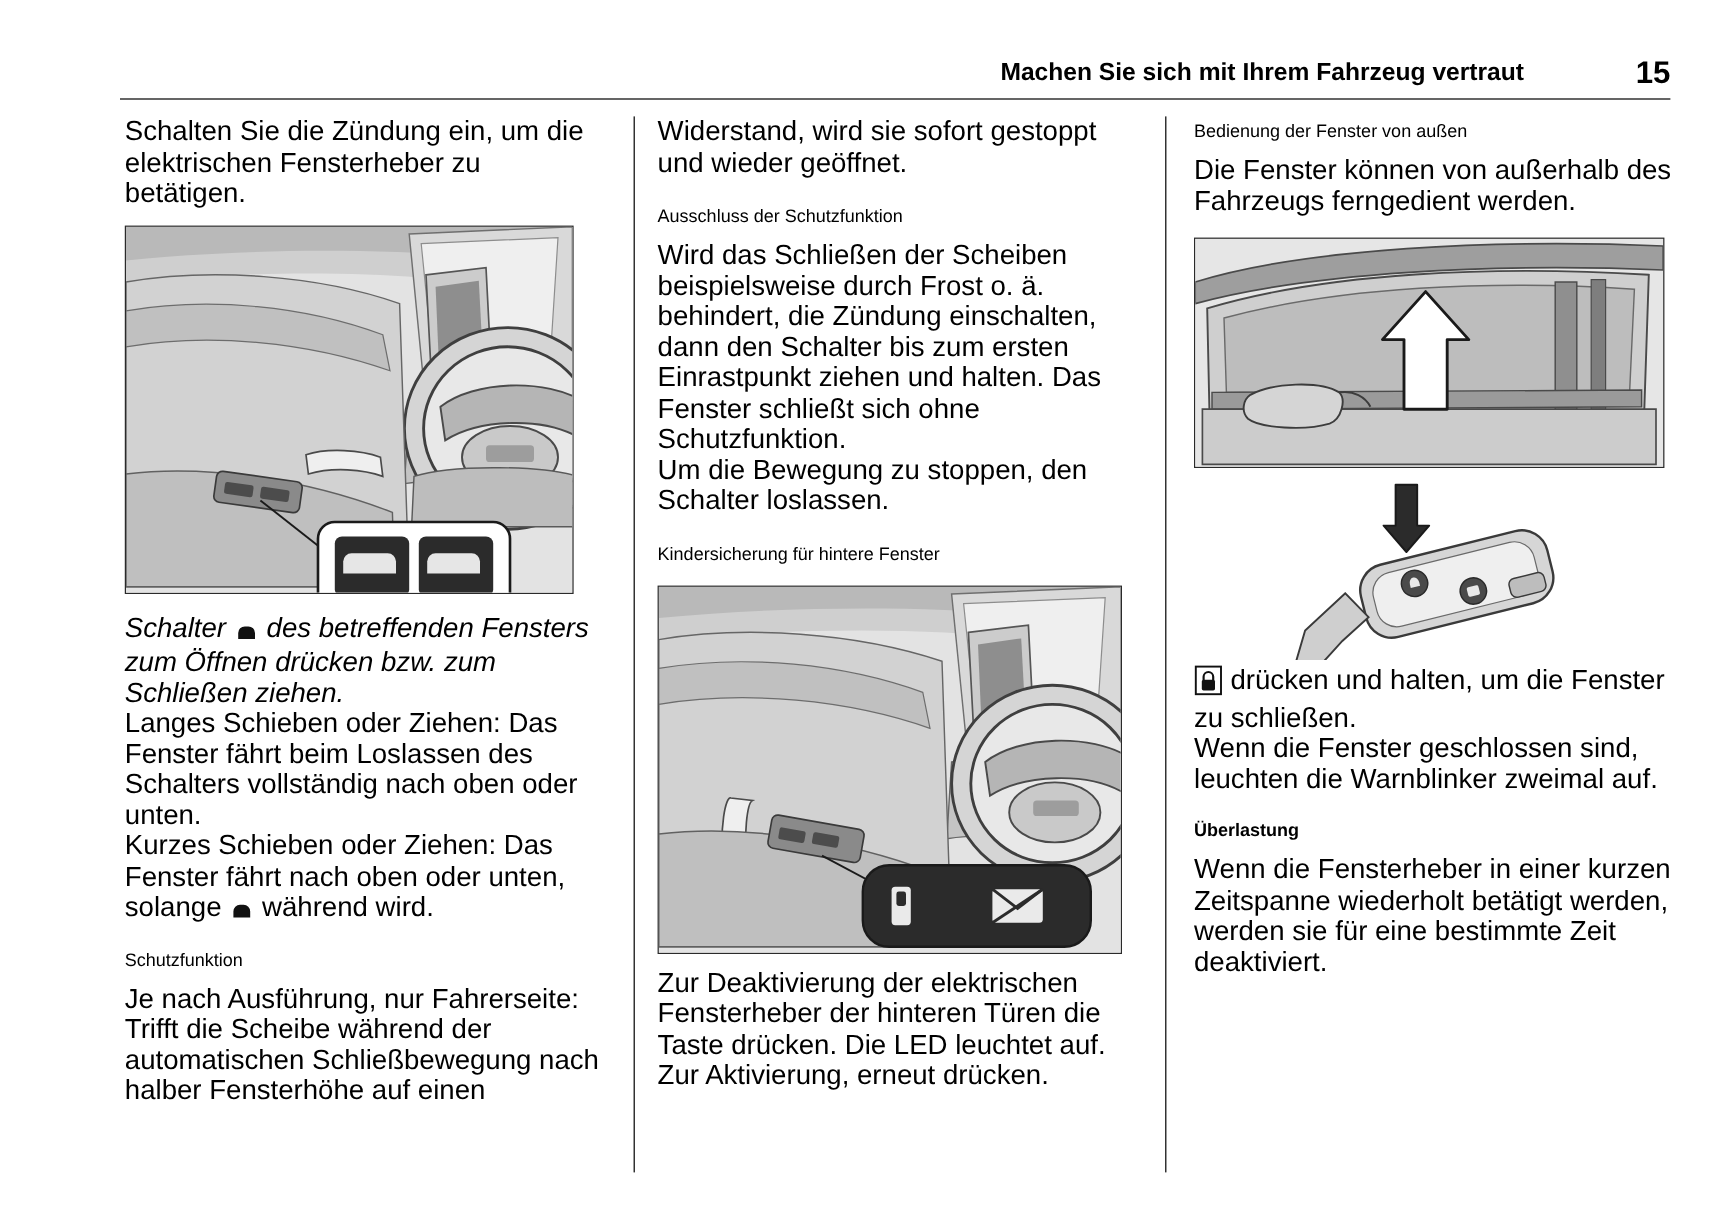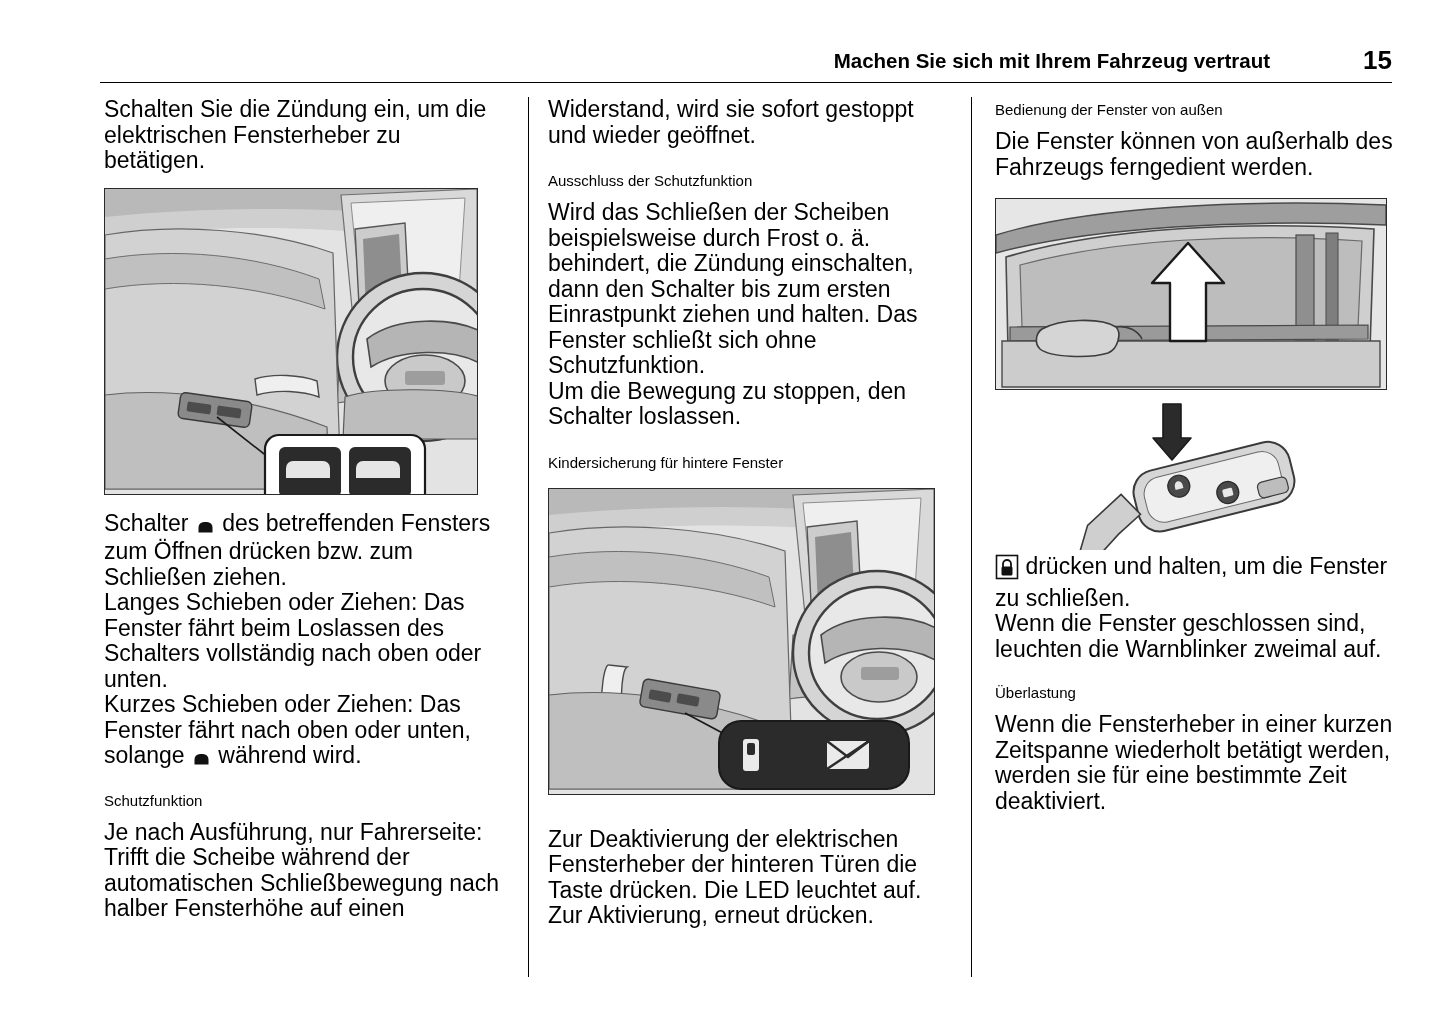--- a/index.html
+++ b/index.html
@@ -159,21 +159,21 @@
         <path d="M112 228 L168 272" stroke="#1a1a1a" stroke-width="1.6" fill="none"></path>
 
         <rect x="160" y="246" width="160" height="76" rx="14" fill="#ffffff" stroke="#1a1a1a" stroke-width="2.2"></rect>
         <rect x="174" y="258" width="62" height="50" rx="6" fill="#2b2b2b"></rect>
         <rect x="244" y="258" width="62" height="50" rx="6" fill="#2b2b2b"></rect>
         <path d="M188 272 h30 a7 7 0 0 1 7 7 v10 h-44 v-10 a7 7 0 0 1 7 -7 z" fill="#e6e6e6"></path>
         <path d="M258 272 h30 a7 7 0 0 1 7 7 v10 h-44 v-10 a7 7 0 0 1 7 -7 z" fill="#e6e6e6"></path>
       </svg>
     </div>
 
-    <p class="block" style="margin-top:16px;">
+    <p class="block" style="margin-top:16px;font-style:italic;">
       <span>Schalter</span>
       <span class="inline-icon">
         <svg width="21" height="15" viewBox="0 0 21 15">
             <path d="M3.5 13.5 h14 v-5 a5.5 5.5 0 0 0 -5.5 -5.5 h-3 a5.5 5.5 0 0 0 -5.5 5.5 z" fill="#111"></path>
           </svg>
       </span>
       <span>des betreffenden Fensters zum Öffnen drücken bzw. zum Schließen ziehen.</span>
     </p>
 
     <p class="block">Langes Schieben oder Ziehen: Das Fenster fährt beim Loslassen des Schalters vollständig nach oben oder unten.</p>
@@ -234,21 +234,21 @@
         <rect x="194" y="250" width="16" height="32" rx="3" fill="#eaeaea"></rect>
         <rect x="198" y="254" width="8" height="12" rx="2" fill="#2b2b2b"></rect>
         <g transform="translate(278,252)">
           <rect x="0" y="0" width="42" height="28" rx="3" fill="#eaeaea"></rect>
           <path d="M0 0 L21 16 L42 0" fill="none" stroke="#2b2b2b" stroke-width="2.4"></path>
           <path d="M0 28 L42 0" stroke="#2b2b2b" stroke-width="2.4"></path>
         </g>
       </svg>
     </div>
 
-    <p class="block" style="margin-top:32px;">Zur Deaktivierung der elektrischen Fensterheber der hinteren Türen die Taste drücken. Die LED leuchtet auf. Zur Aktivierung, erneut drücken.</p>
+    <p class="block" style="margin-top:12px;">Zur Deaktivierung der elektrischen Fensterheber der hinteren Türen die Taste drücken. Die LED leuchtet auf. Zur Aktivierung, erneut drücken.</p>
   </div>
 
   <div class="col col-3">
 
     <h2 style="margin-top:0;">Bedienung der Fenster von außen</h2>
     <p class="block">Die Fenster können von außerhalb des Fahrzeugs ferngedient werden.</p>
 
     <div class="fig" style="width:390px;height:190px;margin-top:18px;">
       <svg width="390" height="190" viewBox="0 0 390 190">
         <rect x="0" y="0" width="390" height="190" fill="#e6e6e6"></rect>
@@ -298,17 +298,17 @@
           <rect x="1.5" y="1.5" width="21" height="23" fill="none" stroke="#111" stroke-width="1.6"></rect>
           <path d="M8 13 v-3 a4 4 0 0 1 8 0 v3" fill="none" stroke="#111" stroke-width="1.8"></path>
           <rect x="6.5" y="12.5" width="11" height="9" rx="1.5" fill="#111"></rect>
         </svg>
       </span>
       <span>drücken und halten, um die Fenster zu schließen.</span>
     </p>
 
     <p class="block">Wenn die Fenster geschlossen sind, leuchten die Warnblinker zweimal auf.</p>
 
-    <h2 style="margin-top:18px;">Überlastung</h2>
+    <h2 style="margin-top:18px;font-weight:bold;">Überlastung</h2>
     <p class="block">Wenn die Fensterheber in einer kurzen Zeitspanne wiederholt betätigt werden, werden sie für eine bestimmte Zeit deaktiviert.</p>
   </div>
 
 </div>
 
 </body></html>

